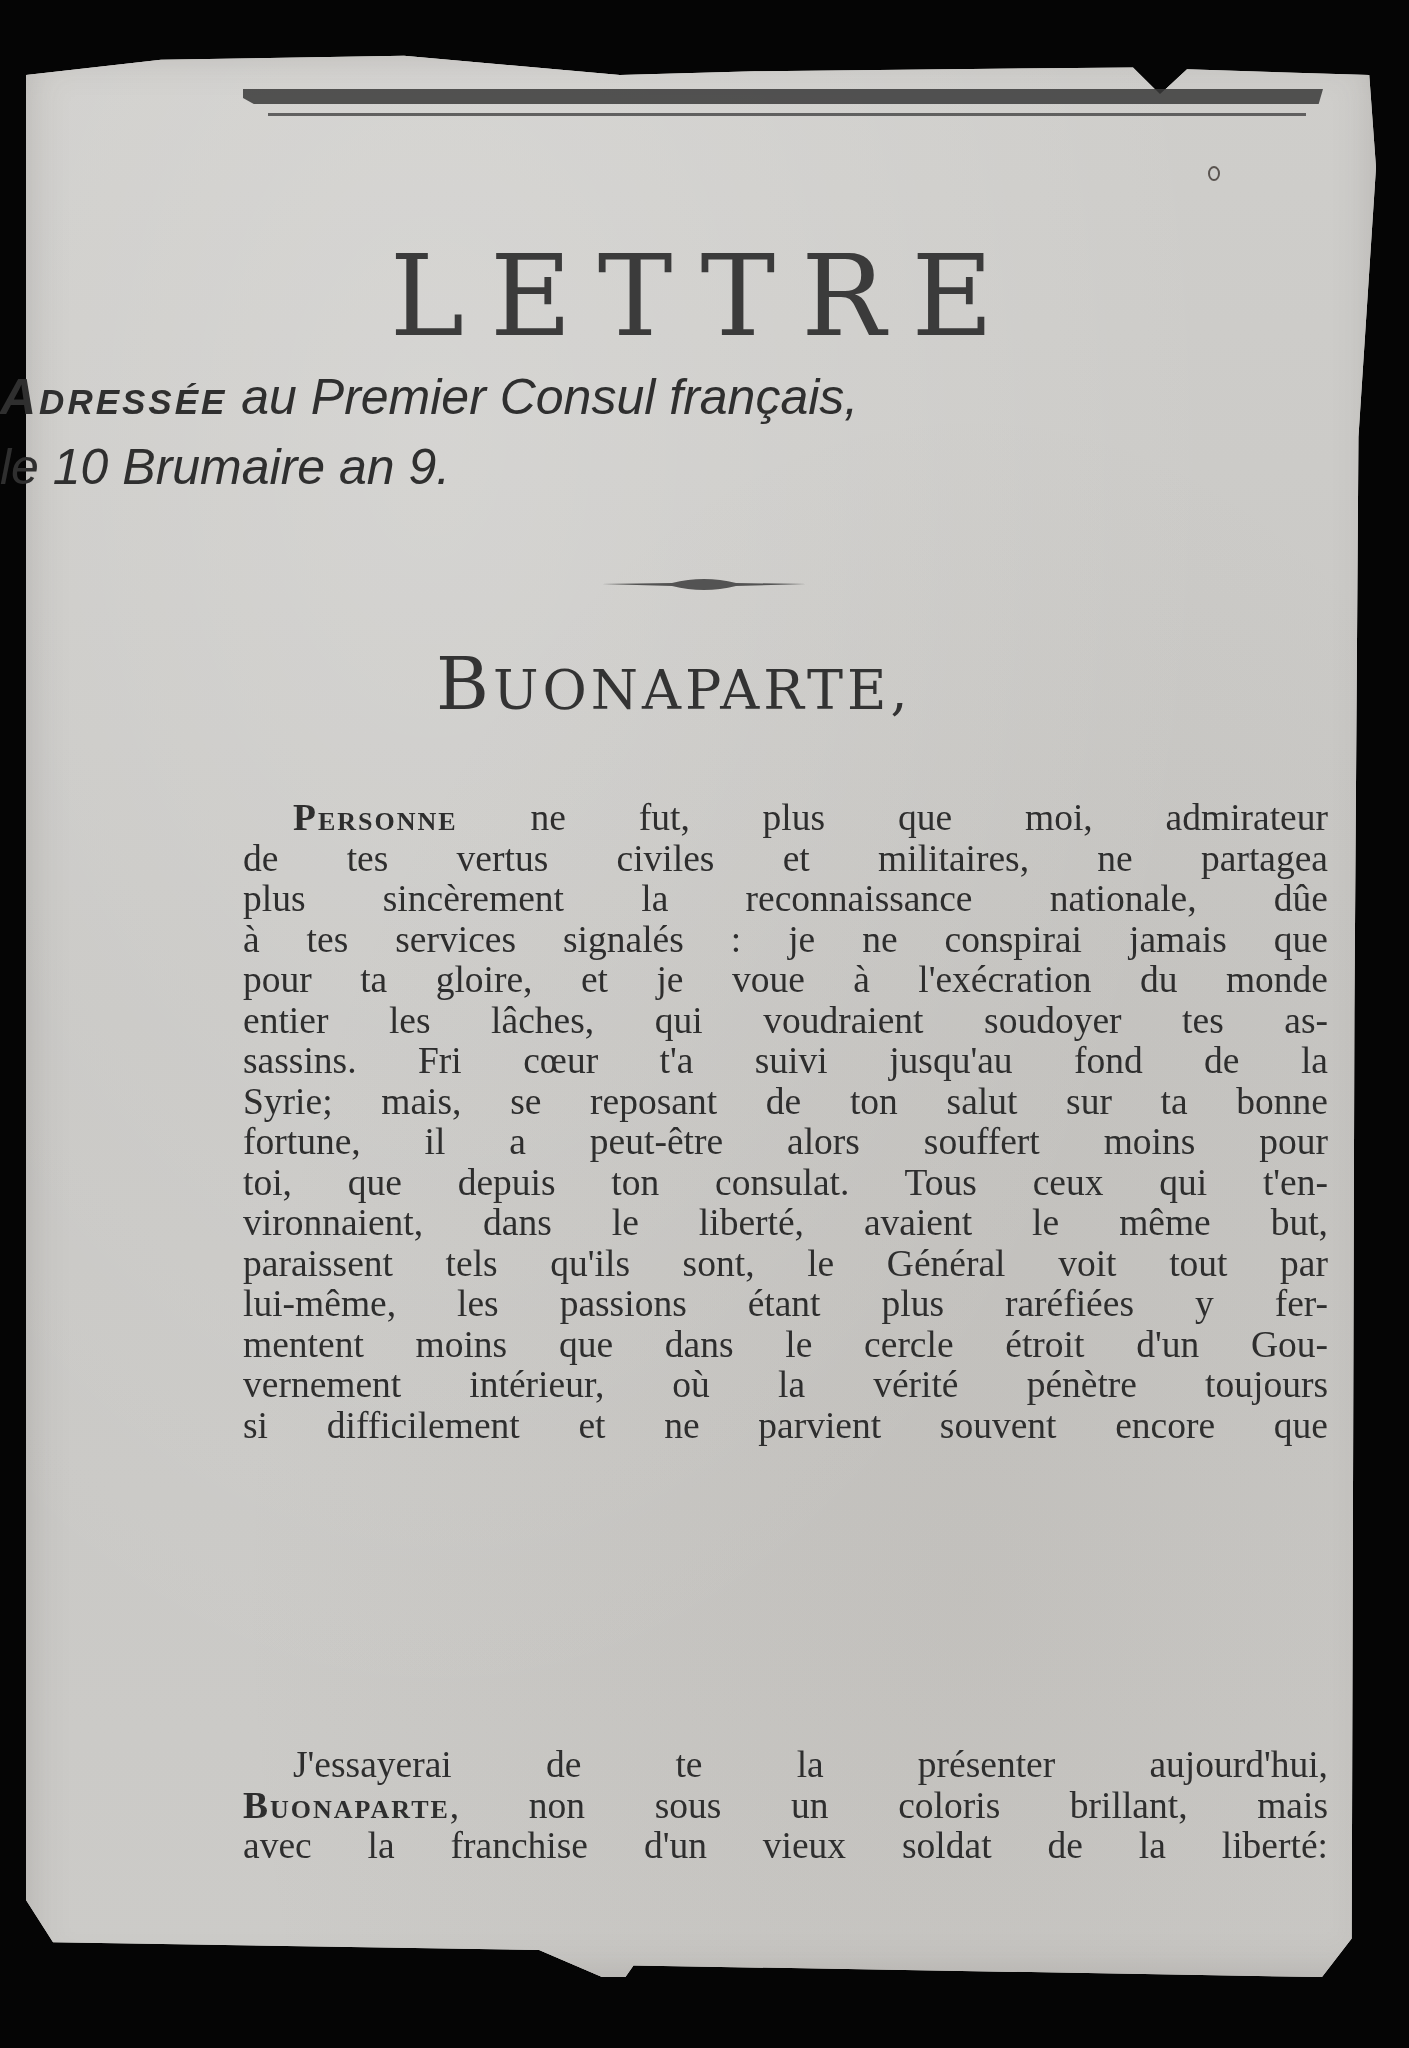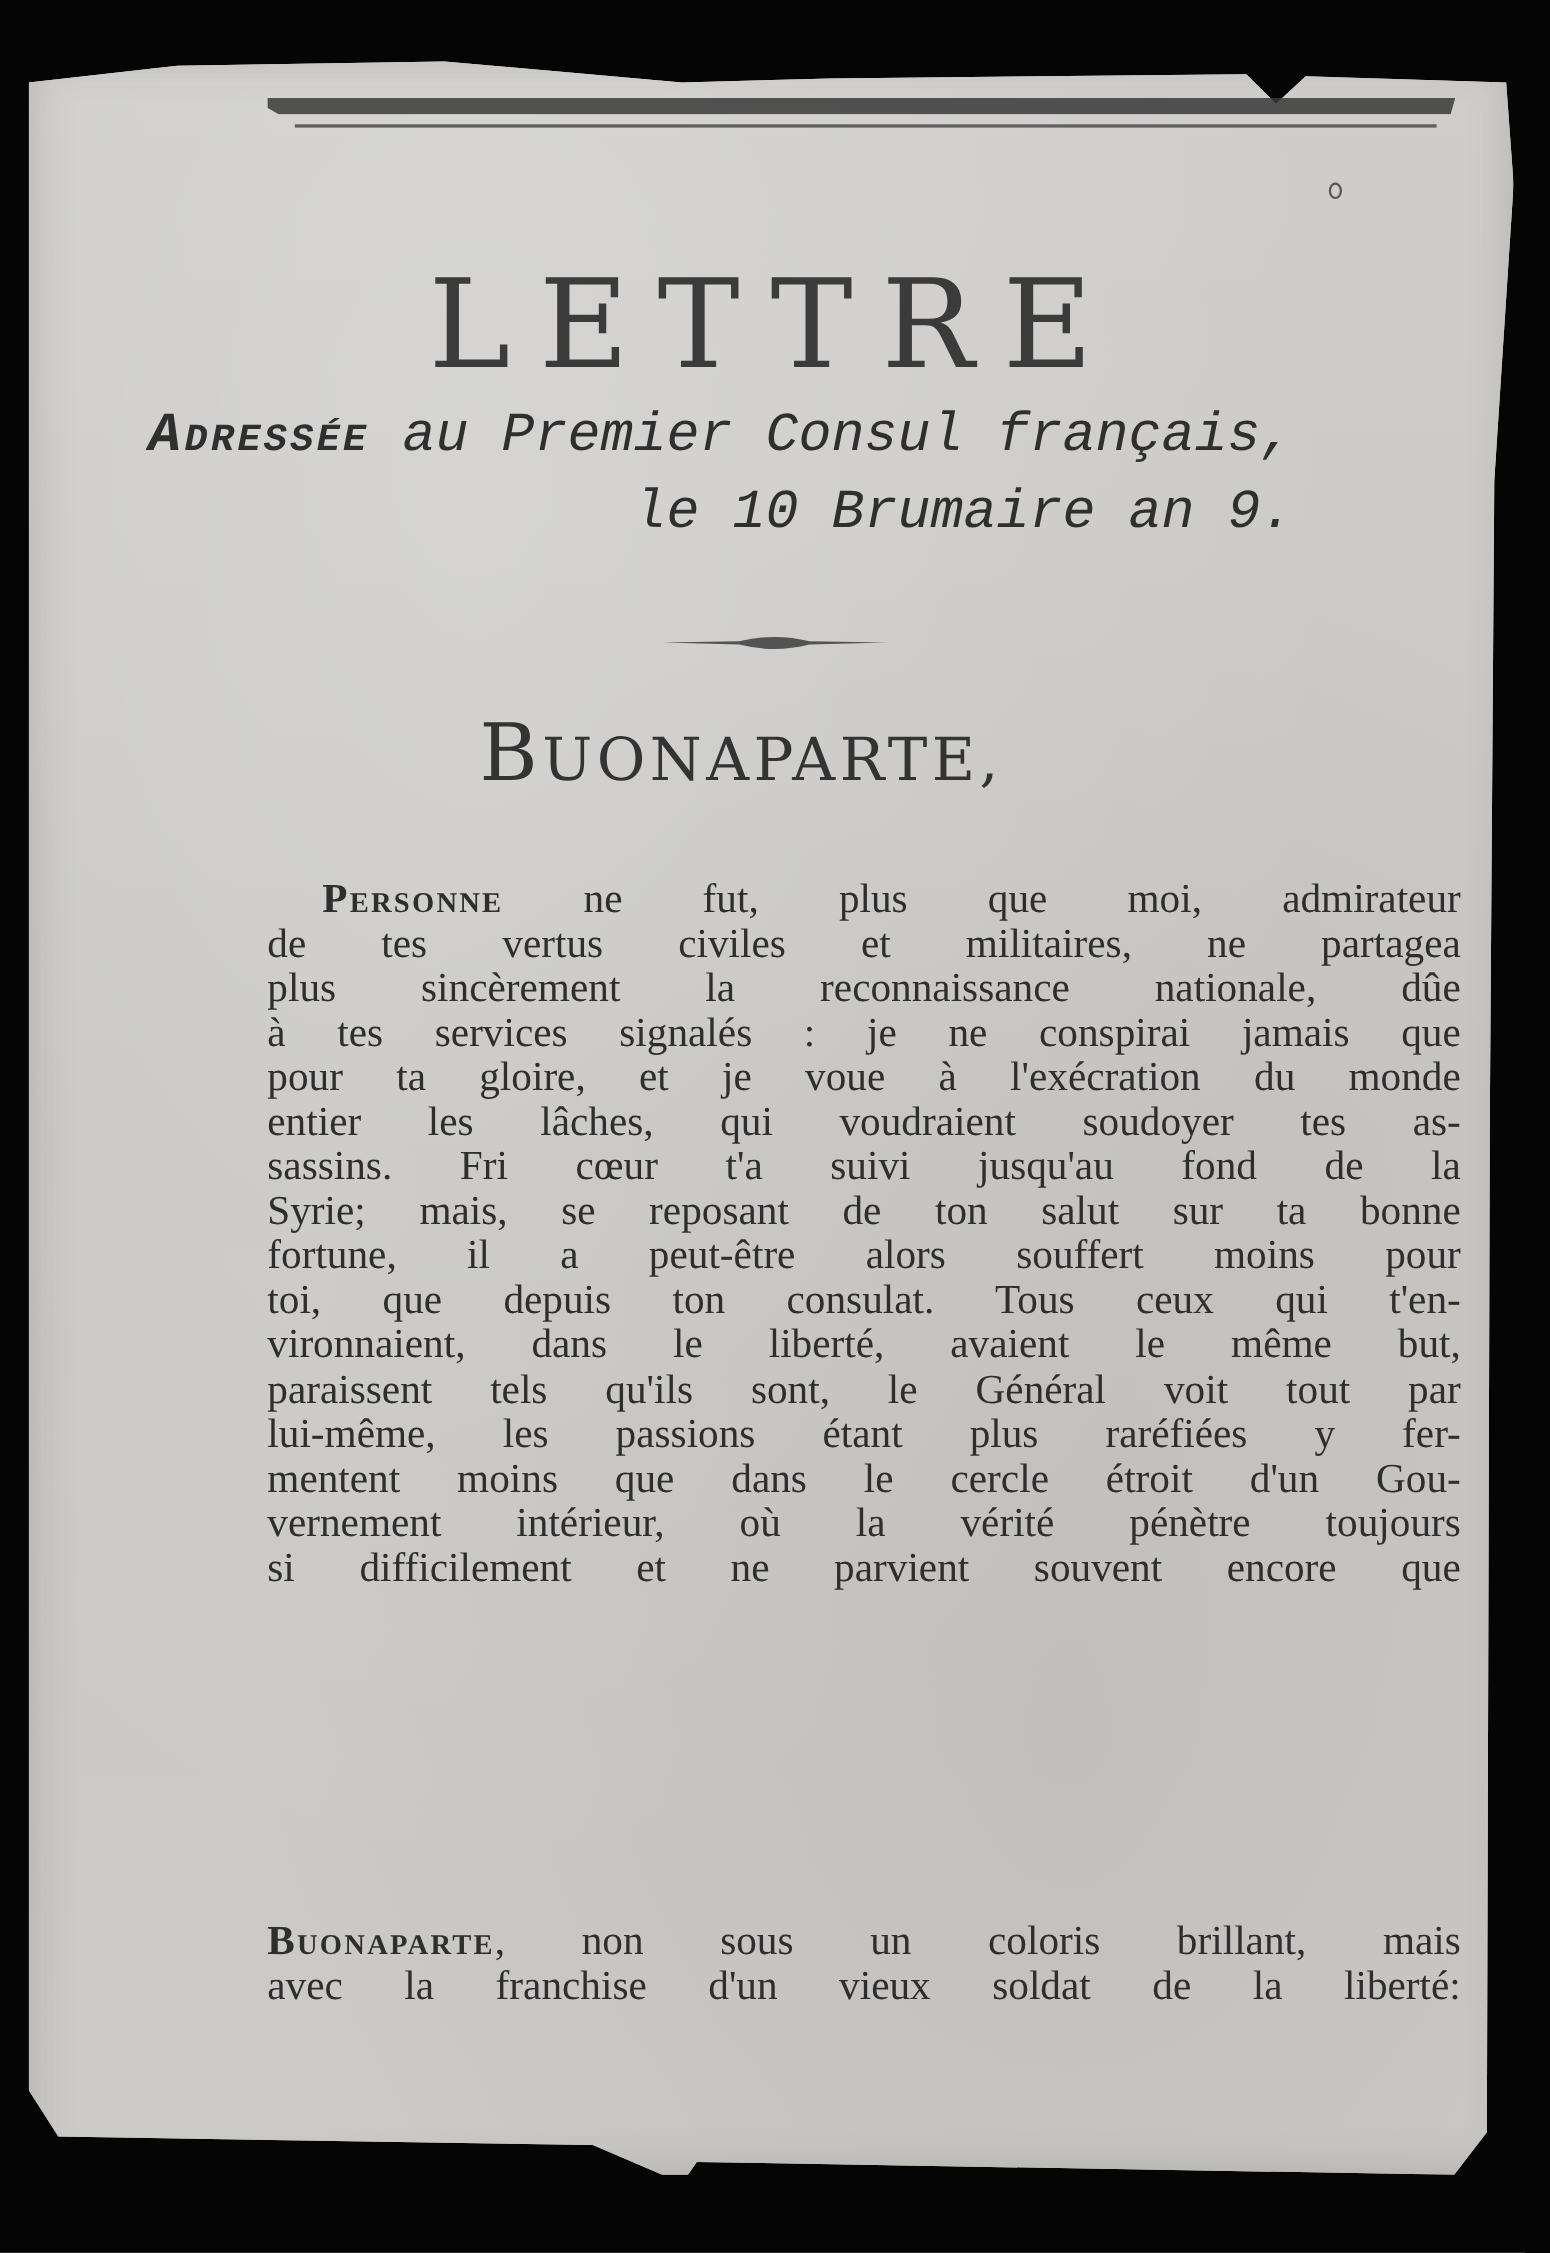--- a/index.html
+++ b/index.html
@@ -29,22 +29,22 @@
   .dot-mark {
     position:absolute; left:1208px; top:166px; width:8px; height:11px;
     border:2px solid #5a5450; border-radius:50%;
   }
   .title {
     position:absolute; left:0; width:1409px; top:165px; text-align:center;
     font-family:"DejaVu Serif", serif; font-size:112px; letter-spacing:26px;
     color:#3b3b3b; font-weight:normal; line-height:1;
   }
   .subtitle {
-    position:absolute; left:0; width:1176px; text-align:right;
-    font-family:Liberation Mono, monospace; font-style:italic; color:#2f2f2f;
+    position:absolute; left:0; width:1176px; text-align:left;
+    font-family:Liberation Sans, sans-serif; font-style:italic; color:#2f2f2f;
     font-size:50px; line-height:1;
   }
   .subtitle .sc { font-variant:small-caps; font-weight:bold; letter-spacing:3px; }
   .ornament {
     position:absolute; left:602px; top:578px; width:204px; height:14px;
   }
   .salutation {
     position:absolute; left:436px; top:648px; font-size:54px; color:#333;
     font-family:"DejaVu Serif", serif; letter-spacing:4px; line-height:1;
   }
@@ -95,15 +95,16 @@
   <span class="line">toi, que depuis ton consulat. Tous ceux qui t'en-</span>
   <span class="line">vironnaient, dans le liberté, avaient le même but,</span>
   <span class="line">paraissent tels qu'ils sont, le Général voit tout par</span>
   <span class="line">lui-même, les passions étant plus raréfiées y fer-</span>
   <span class="line">mentent moins que dans le cercle étroit d'un Gou-</span>
   <span class="line">vernement intérieur, où la vérité pénètre toujours</span>
   <span class="line">si difficilement et ne parvient souvent encore que</span>
 </div>
 
 <div class="body-text" style="top:1745px;">
+  <span class="line indent">J'essayerai de te la présenter aujourd'hui,</span>
   <span class="line"><span class="sc">Buonaparte</span><span>, non sous un coloris brillant, mais</span></span>
   <span class="line">avec la franchise d'un vieux soldat de la liberté:</span>
 </div>
 
 </body></html>

